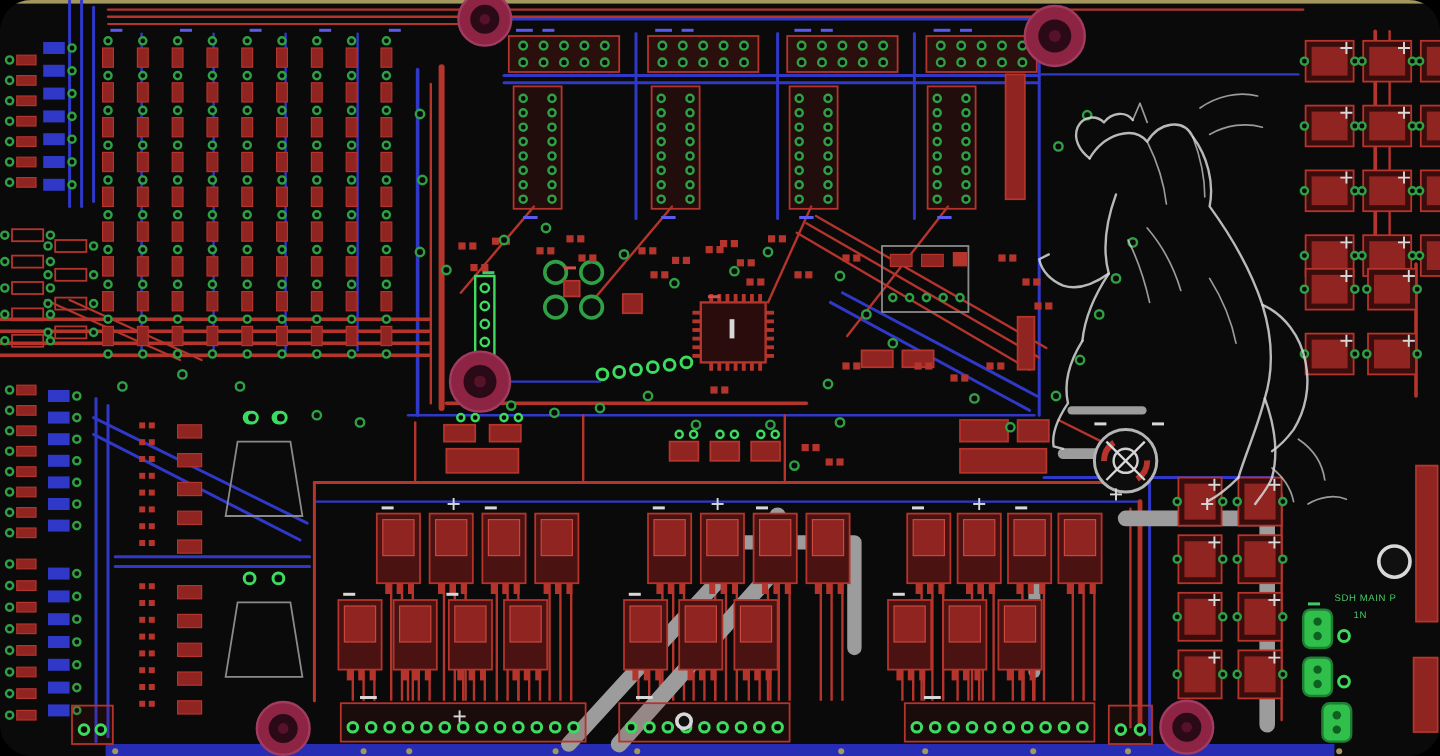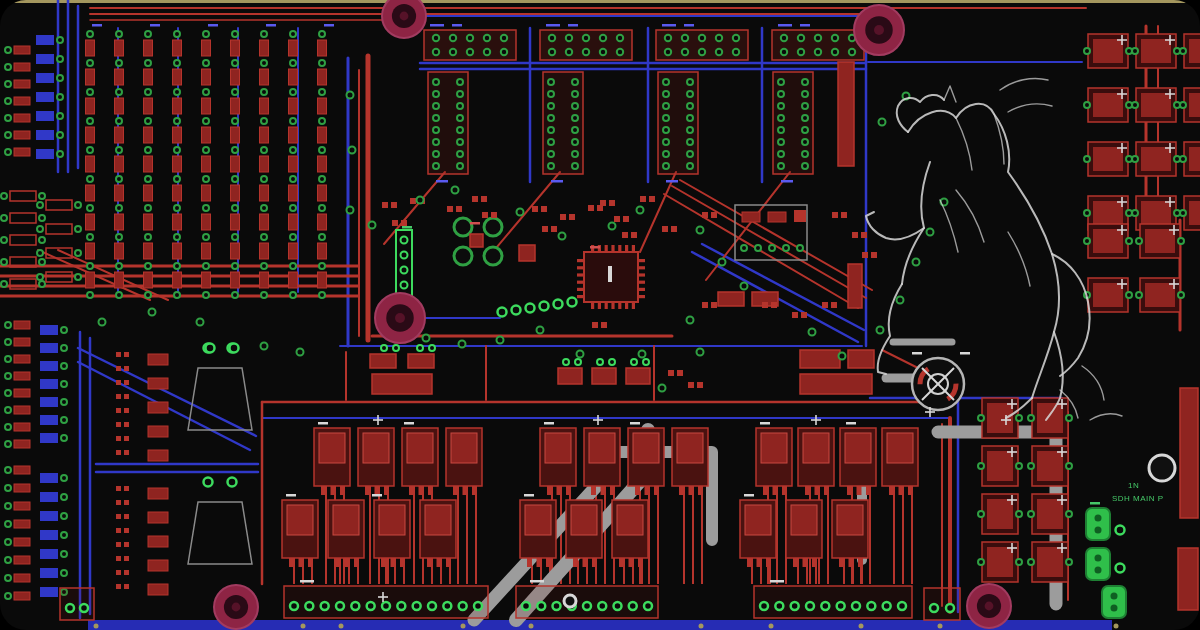--- a/index.html
+++ b/index.html
@@ -1177,14 +1177,14 @@
           <circle cx="701" cy="626" r="2.5" fill="#a4975e"></circle>
           <circle cx="771" cy="626" r="2.5" fill="#a4975e"></circle>
           <circle cx="861" cy="626" r="2.5" fill="#a4975e"></circle>
           <circle cx="940" cy="626" r="2.5" fill="#a4975e"></circle>
           <circle cx="1116" cy="626" r="2.5" fill="#a4975e"></circle>
         </g>
     </g>
   </svg>
 
   <div class="silk-text" style="left:1112px;top:494px;">SDH MAIN P</div>
-  <div class="silk-text" style="left:1128px;top:481px;">1N</div>
+  <div class="silk-text" style="left:1128px;top:508px;">1N</div>
 </div>
 
 </body></html>

